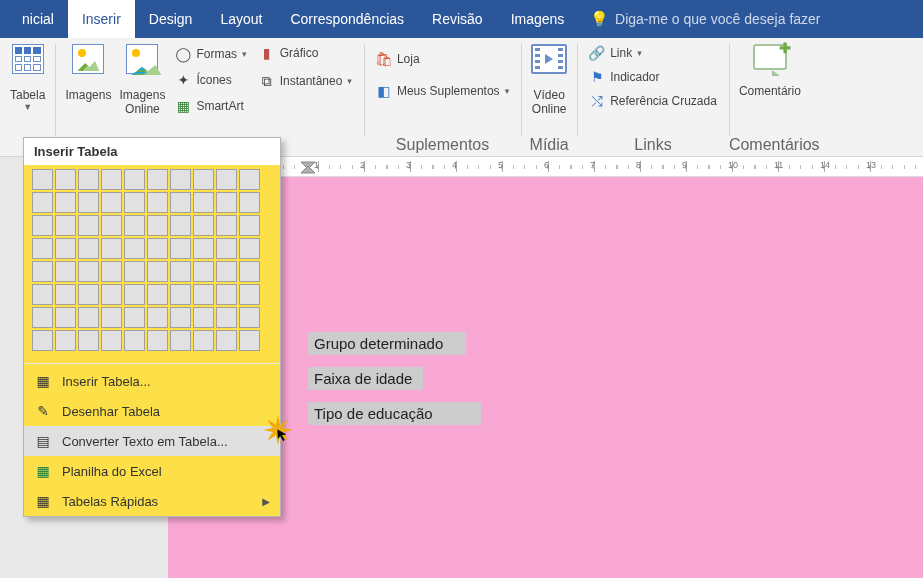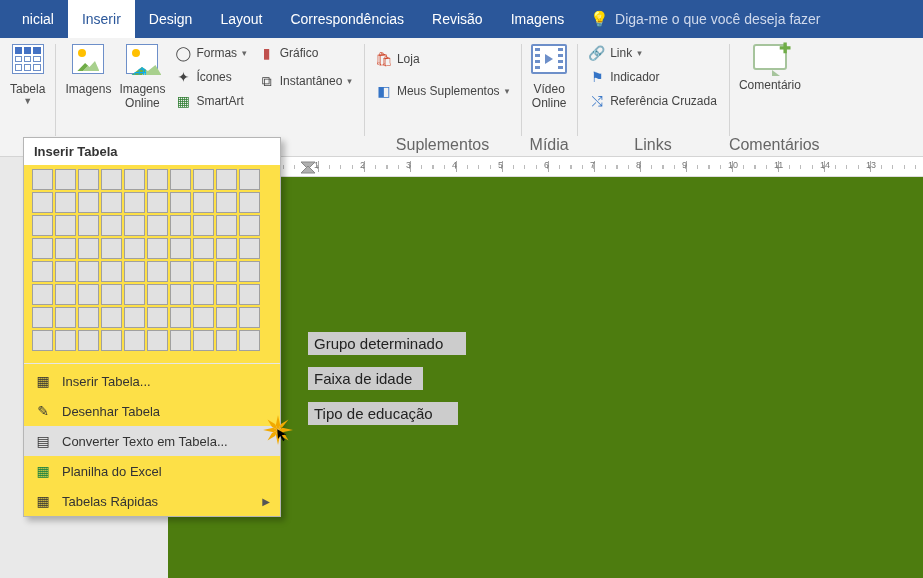--- a/index.html
+++ b/index.html
@@ -16,21 +16,21 @@
   
   .ribbon { display: flex; background: #f3f3f3; border-bottom: 1px solid #d4d4d4; height: 119px; }
   .group { position: relative; padding: 4px 8px 18px 8px; }
   .group + .group::before {
     content: ""; position: absolute; left: 0; top: 6px; bottom: 20px;
     width: 1px; background: #d4d4d4;
   }
   .group-label { position: absolute; bottom: 2px; left: 0; right: 0; text-align: center; font-size: 16px; color: #666; }
 
   .btn-stack { display: flex; flex-direction: column; align-items: center; gap: 0px; padding: 2px 2px; border-radius: 2px; cursor: pointer; }
-  .btn-label { font-size: 12px; color: #444; text-align: center; line-height: 14px; margin-top: 8px; }
+  .btn-label { font-size: 12px; color: #444; text-align: center; line-height: 14px; margin-top: 14px; }
   .row-btn { display: flex; align-items: center; gap: 5px; font-size: 12px; color: #444; padding: 3px 4px; border-radius: 2px; cursor: pointer; }
   .caret { font-size: 9px; color: #666; }
 
   .flex-col { display: flex; flex-direction: column; gap: 2px; }
   .flex-row { display: flex; gap: 4px; }
 
   
   .icon-table { width: 32px; height: 30px; display: grid; grid-template-columns: repeat(3,1fr); grid-template-rows: repeat(3,1fr); gap: 2px; padding: 2px; border: 1px solid #6d8fc9; background: #fff; }
   .icon-table > div { background: #fff; border: 1px solid #6d8fc9; }
   .icon-table > div.hd { background: #4472c4; border-color: #4472c4; }
@@ -77,21 +77,21 @@
   .ruler .seg::before { content:""; position:absolute; left:0; top:4px; bottom:4px; width:1px; background:#aaa; }
   .ruler .seg .n { position:absolute; top:3px; left:-4px; }
   .ruler .ticks { position:absolute; top:0; left:0; right:0; height:100%; background:
     repeating-linear-gradient(90deg,#bbb,#bbb 1px,transparent 1px,transparent 11.5px);
     top:8px; height:4px;
   }
   .ruler .indent { position:absolute; top:0; left:133px; width:14px; height:20px; }
   .ruler .indent svg { display:block; }
 
   
-  .doc-area { position:absolute; top:177px; left:168px; right:0; bottom:0; background:#4d7c0f; }
+  .doc-area { position:absolute; top:177px; left:168px; right:0; bottom:0; background:#f9a8d4; }
   .sel-line { display:block; background:#cccccc; padding:3px 6px; font-size:15px; color:#222; }
 
   .shade-left { position:absolute; top:157px; left:0; width:168px; bottom:0; background:#e9e9e9; z-index:2; }
 </style>
 </head>
 <body>
 
 <div class="tabs">
   <div class="tab trunc">nicial</div>
   <div class="tab active">Inserir</div>
@@ -275,21 +275,21 @@
       </svg>
   </div>
 </div>
 
 <div class="doc-area">
   <div style="position:absolute; top:155px; left:140px;">
     <span class="sel-line" style="width:158px">Grupo determinado</span>
     <div style="height:12px"></div>
     <span class="sel-line" style="width:115px">Faixa de idade</span>
     <div style="height:12px"></div>
-    <span class="sel-line" style="width:150px">Tipo de educação</span>
+    <span class="sel-line" style="width:173px">Tipo de educação</span>
   </div>
 </div>
 
 <div class="dropdown">
   <div class="dd-header">Inserir Tabela</div>
   <div class="dd-grid" id="dd-grid">
       <div></div>
       <div></div>
       <div></div>
       <div></div>

